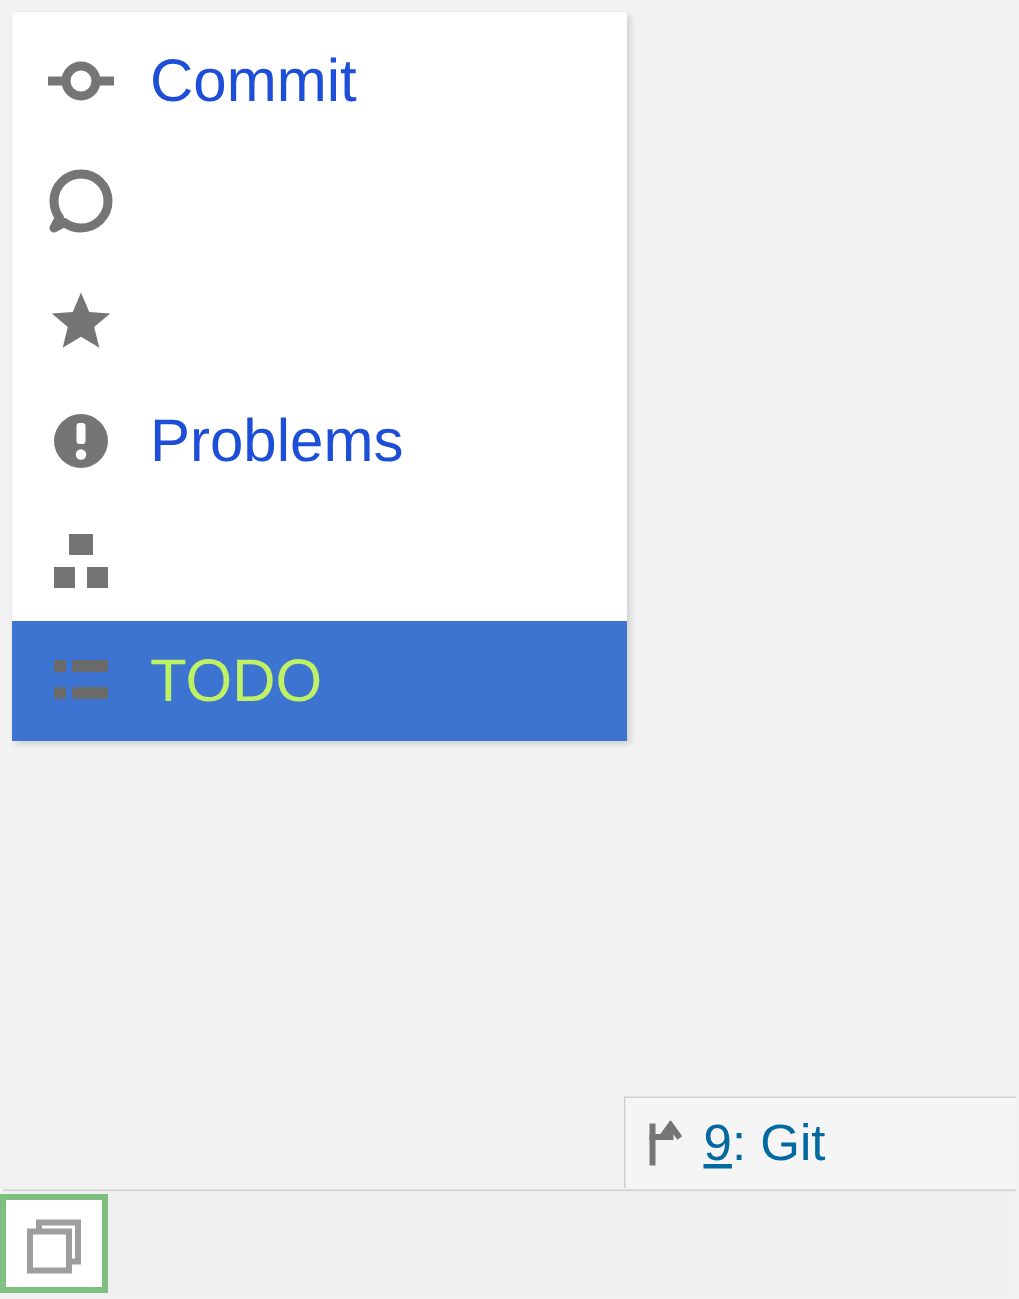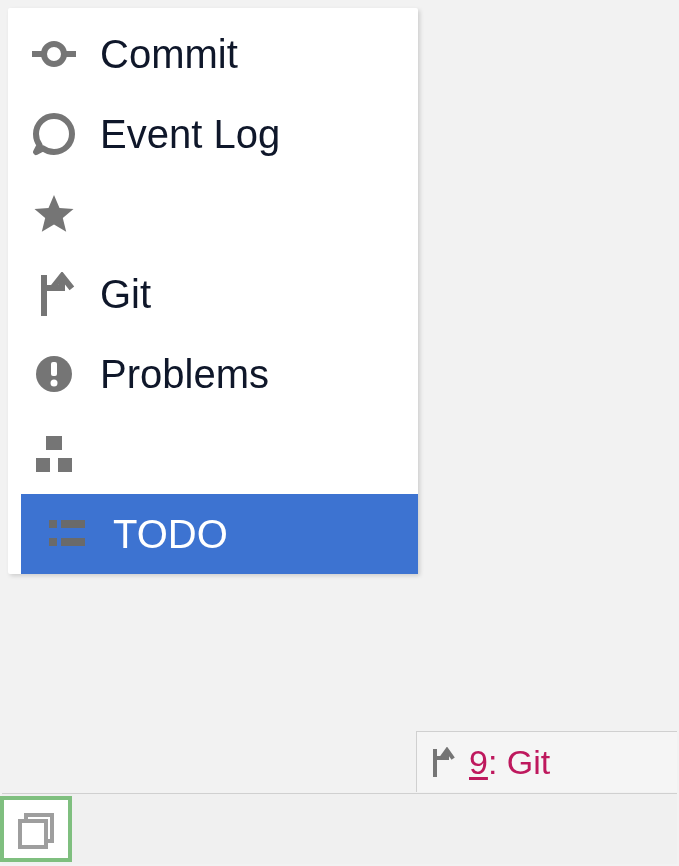--- a/index.html
+++ b/index.html
@@ -24,28 +24,27 @@
     box-shadow: 2px 2px 4px rgba(0,0,0,0.15);
     padding-top: 6px;
   }
 
   .popup .item {
     display: flex;
     align-items: center;
     height: 80px;
     padding: 0 10px 0 24px;
     font-size: 40px;
-    color: #0f172a;
+    color: #1d4ed8;
     gap: 24px;
     cursor: pointer;
   }
   .popup .item.selected {
     background: #3d73d1;
-    color: #ffffff;
-    margin-left: 13px;
+    color: #bef264;
   }
   .popup .item .icon {
     width: 44px;
     height: 44px;
     display: flex;
     align-items: center;
     justify-content: center;
     flex: 0 0 44px;
   }
   .popup .item .label {
@@ -93,21 +92,21 @@
     border-left: 1px solid #d0d0d0;
     background: #f5f5f5;
   }
   .toolbar-frag .git-icon {
     width: 30px;
     height: 30px;
     flex: 0 0 30px;
   }
   .toolbar-frag .git-label {
     font-size: 34px;
-    color: #be185d;
+    color: #0369a1;
   }
   .toolbar-frag .git-label .u {
     text-decoration: underline;
     text-underline-offset: 3px;
   }
 
   svg { display: block; }
 </style>
 </head>
 <body>
@@ -124,43 +123,30 @@
     <span class="label">Commit</span>
   </div>
 
 
   <div class="item">
     <span class="icon">
       <svg viewBox="0 0 44 44" width="44" height="44">
         <path d="M22 4c10 0 18 8 18 18s-8 18-18 18c-4 0-8-1.3-11-3.6L4 40l3.6-7C5.3 30 4 26 4 22 4 12 12 4 22 4z" fill="none" stroke="#757575" stroke-width="6" stroke-linejoin="round"></path>
       </svg>
     </span>
-    <span class="label">Event Log</span>
   </div>
 
   <div class="item">
     <span class="icon">
       <svg viewBox="0 0 44 44" width="44" height="44">
         <path d="M22 3l5.5 13 14 1-10.7 9 3.4 13.8L22 32.5 9.8 39.8 13.2 26 2.5 17l14-1z" fill="#757575"></path>
       </svg>
     </span>
   </div>
 
-  <div class="item">
-    <span class="icon">
-      <svg viewBox="0 0 44 44" width="44" height="44">
-        <g stroke="#757575" stroke-width="6" fill="none" stroke-linecap="square">
-          <line x1="12" y1="42" x2="12" y2="6"></line>
-          <polyline points="12,16 30,16 30,6"></polyline>
-          <polyline points="22,14 30,4 38,14" fill="none"></polyline>
-        </g>
-      </svg>
-    </span>
-    <span class="label">Git</span>
-  </div>
 
   <div class="item">
     <span class="icon">
       <svg viewBox="0 0 44 44" width="44" height="44">
         <circle cx="22" cy="22" r="18" fill="#757575"></circle>
         <rect x="19" y="10" width="6" height="14" rx="2" fill="#ffffff"></rect>
         <circle cx="22" cy="31" r="3.5" fill="#ffffff"></circle>
       </svg>
     </span>
     <span class="label">Problems</span>

